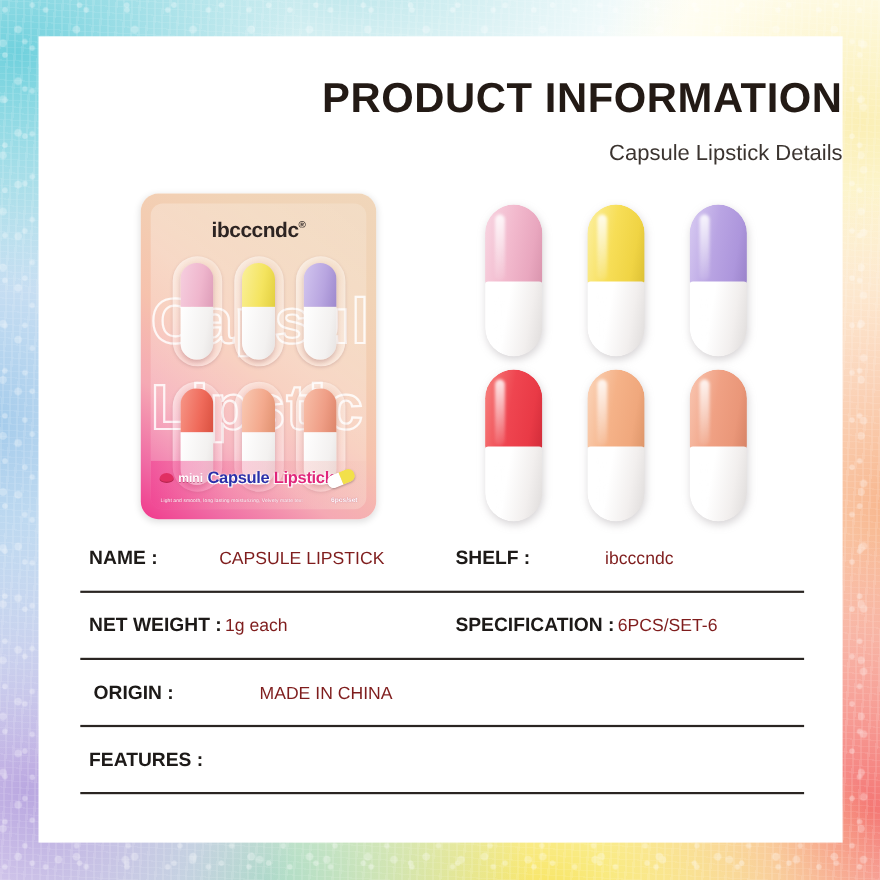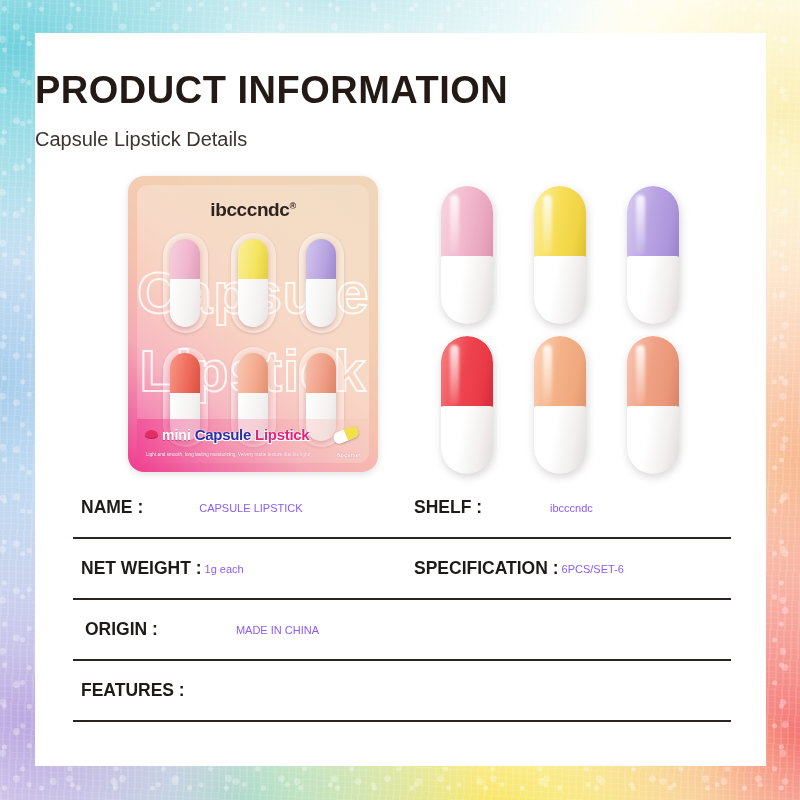--- a/index.html
+++ b/index.html
@@ -54,41 +54,41 @@
 
   
   #card {
     position:absolute;
     left:35px; top:33px;
     width:731px; height:733px;
     background:#ffffff;
   }
 
   
-  #header { padding-top:36px; text-align:left; }
+  #header { padding-top:36px; text-align:right; }
   #main-title {
     font-size:38px; font-weight:bold; letter-spacing:.5px;
     color:#231a15;
   }
   #subtitle {
     margin-top:16px;
     font-size:20px; font-weight:normal; color:#3b3430;
   }
 
   
   #product-area {
     position:relative;
     margin:25px 0 0 0;
     height:305px;
   }
 
   
   #blister {
     position:absolute; left:93px; top:0;
-    width:250px; height:296px;
+    width:214px; height:296px;
     border-radius:16px;
     background:
       linear-gradient(36deg, #f0388c 0%, #f06ba4 12%, #f5a9b4 28%, #f6c2ad 46%, #f3cdb2 62%, #f1d3b6 78%, #f0d6ba 100%);
     box-shadow:0 2px 7px rgba(0,0,0,.13);
     overflow:hidden;
   }
   #blister-inner {
     position:absolute; left:9px; top:9px; right:9px; bottom:9px;
     border-radius:11px;
     background:linear-gradient(40deg, rgba(255,255,255,.10) 0%, rgba(255,255,255,.28) 55%, rgba(255,255,255,.16) 100%);
@@ -148,21 +148,21 @@
   #banner-row {
     position:absolute; left:8px; top:7px;
     display:flex; align-items:center; gap:4px;
   }
   #lips-icon {
     width:13px; height:9px; border-radius:50%/60% 60% 40% 40%;
     background:#e12f63;
     box-shadow:inset 0 -1px 0 rgba(0,0,0,.2);
   }
   #mini-word {
-    font-size:14px; font-weight:bold; color:#ffffff;
+    font-size:11px; font-weight:bold; color:#ffffff;
     text-shadow:0 1px 0 rgba(150,30,80,.5);
   }
   .banner-big {
     font-size:15px; font-weight:bold; letter-spacing:-.3px;
     color:#2b2fa8;
     text-shadow:0 0 2px #ffffff, 1px 1px 0 #ffffff, -1px 1px 0 #ffffff;
   }
   .banner-big.alt { color:#e0267a; }
   #pack-fineprint {
     position:absolute; left:9px; bottom:6px; right:58px;
@@ -229,29 +229,29 @@
   #spec-table {
     position:absolute;
     left:38px; right:35px; top:445px;
   }
   .spec-row {
     display:flex;
     align-items:center;
     height:61px;
     border-bottom:2px solid #2a2522;
   }
-  .spec-cell { display:flex; align-items:center; }
+  .spec-cell { display:flex; align-items:flex-end; }
   .spec-cell.left  { width:50%; }
   .spec-cell.right { width:50%; }
   .spec-label {
     font-size:17.5px; font-weight:bold; color:#1d1a18;
     white-space:nowrap;
   }
   .spec-value {
-    font-size:11px; font-weight:normal; color:#8b5cf6;
+    font-size:16px; font-weight:normal; color:#7f1d1d;
     white-space:nowrap;
   }
   
   #r1 .left .spec-label  { margin-left:8px; }
   #r1 .left .spec-value  { margin-left:56px; }
   #r1 .right .spec-label { margin-left:12px; }
   #r1 .right .spec-value { margin-left:68px; }
 
   #r2 .left .spec-label  { margin-left:8px; }
   #r2 .left .spec-value  { margin-left:3px; }

